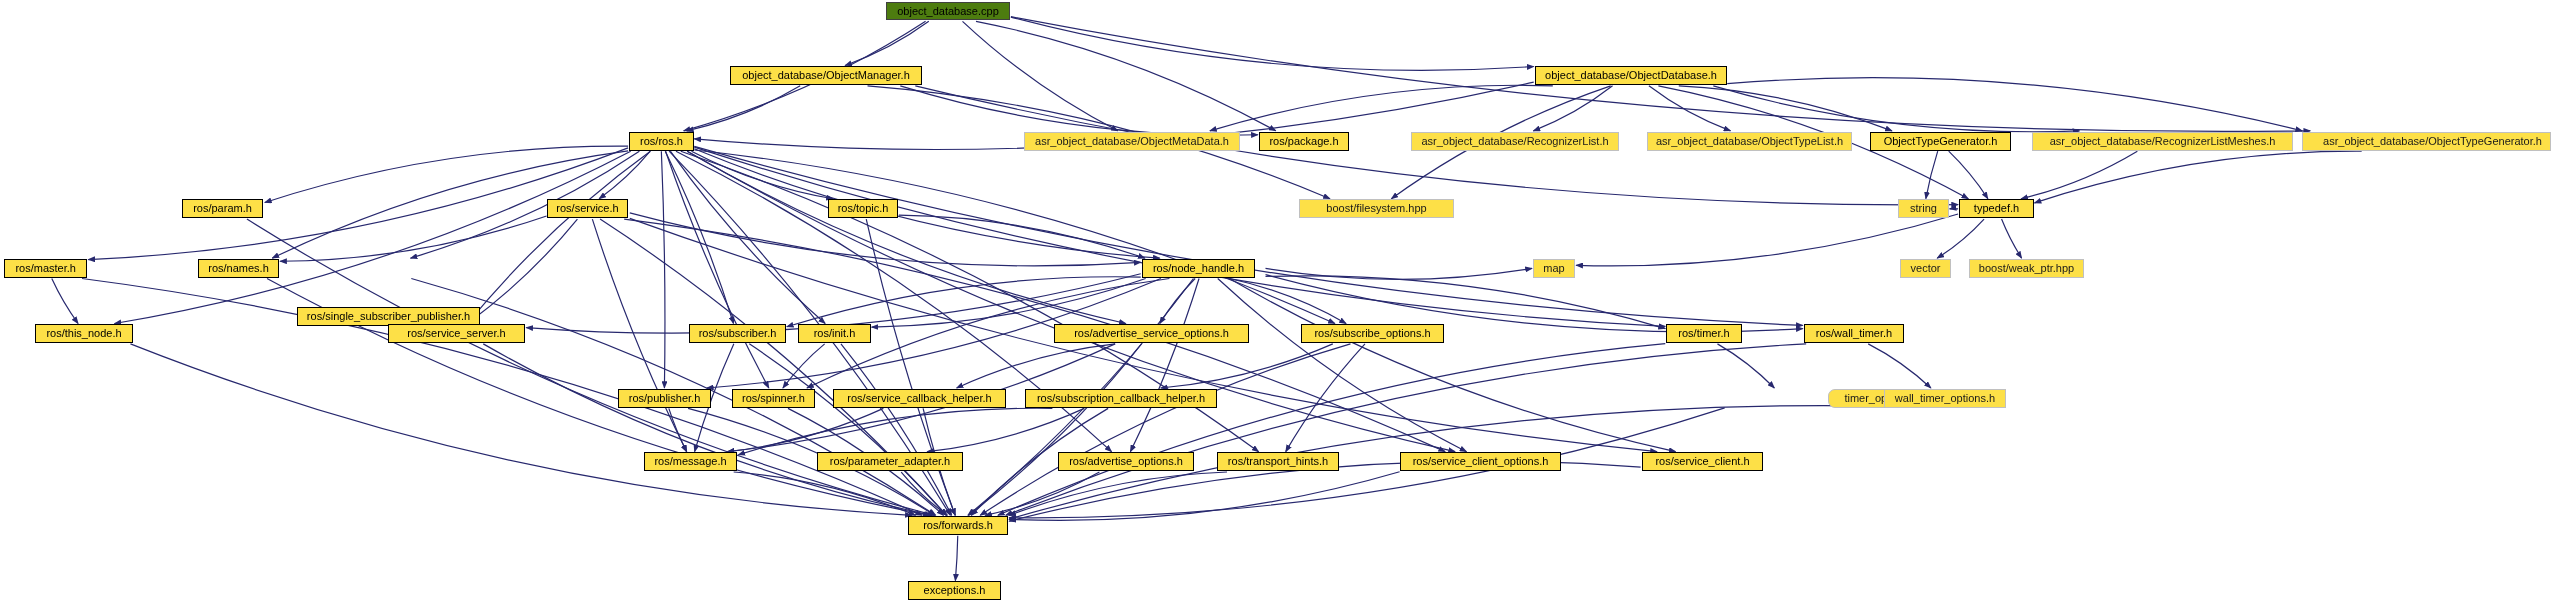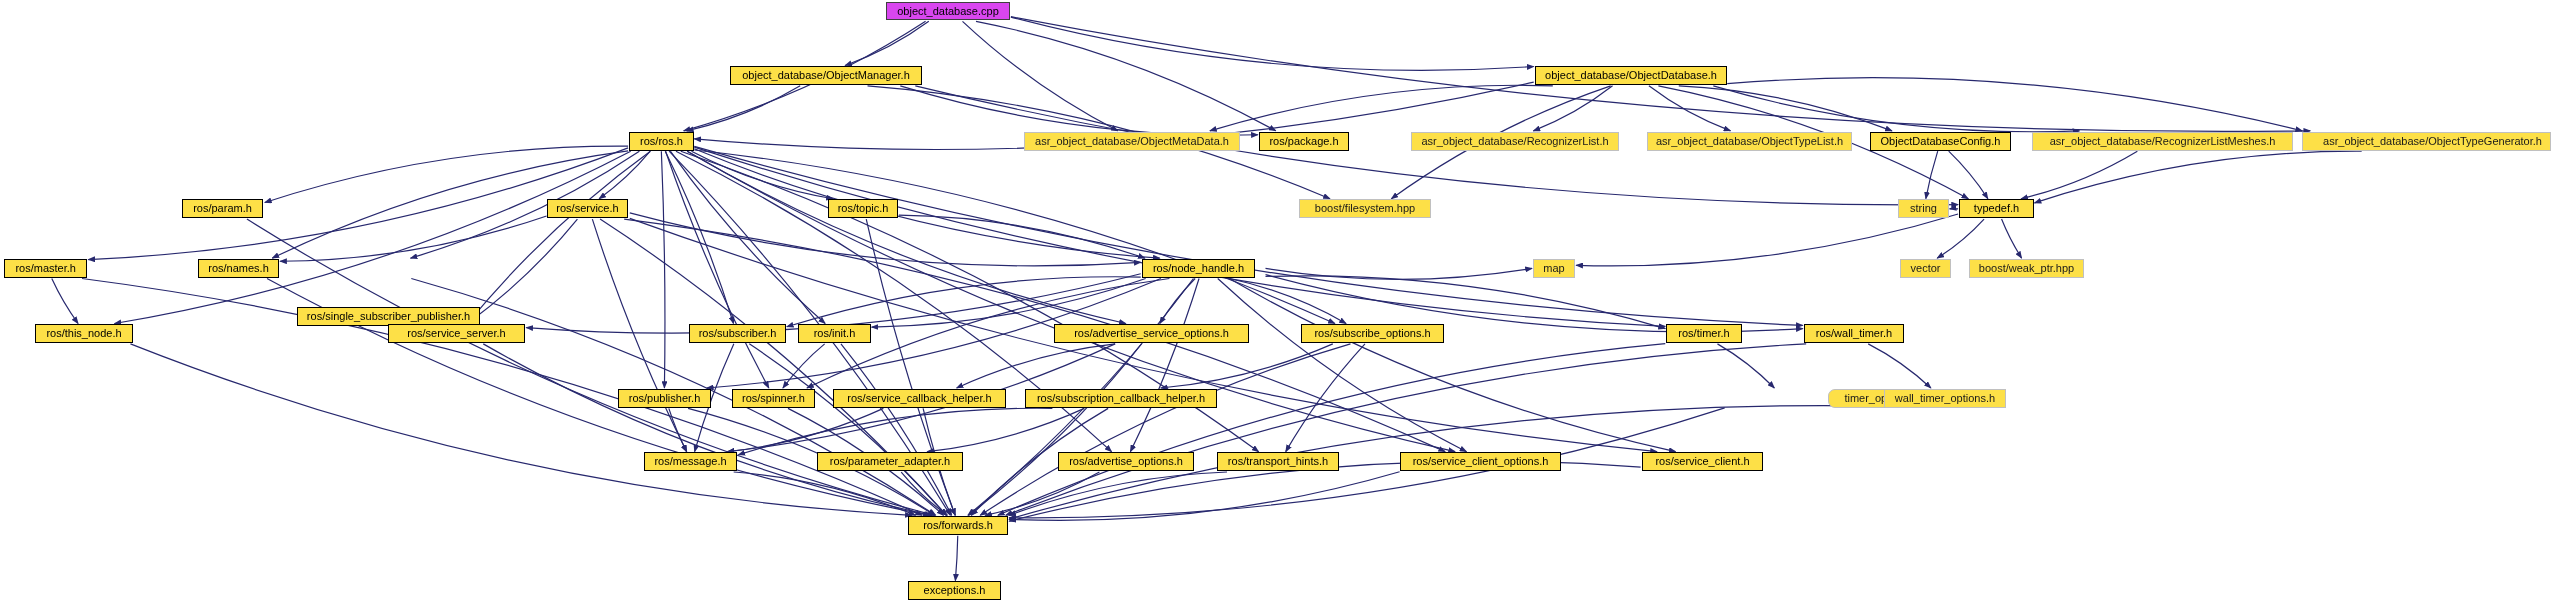--- a/index.html
+++ b/index.html
@@ -20,21 +20,21 @@
     text-align:center;
     white-space:nowrap;
     font-size:11px;
     color:#000000;
     background:#fde047;
     border:0.8px solid #000000;
     letter-spacing:0px;
     z-index:5;
   }
   .node.root{
-    background:#d946ef;
+    background:#4d7c0f;
     border:0.8px solid #404040;
   }
   .node.ext{
     border:0.8px solid #c0c0c0;
     color:#1a1a1a;
   }
   .node.strong{
     border:0.8px solid #000000;
   }
 </style>
@@ -162,27 +162,27 @@
   </svg>
   <div id="node-layer">
       <div class="node root" style="left: 886px; top: 1.7px; width: 124px;">object_database.cpp</div>
       <div class="node strong" style="left: 730px; top: 66px; width: 192px;">object_database/ObjectManager.h</div>
       <div class="node strong" style="left: 1535px; top: 66px; width: 192px;">object_database/ObjectDatabase.h</div>
       <div class="node strong" style="left: 629px; top: 132px; width: 65px;">ros/ros.h</div>
       <div class="node ext" style="left: 1024px; top: 132px; width: 216px;">asr_object_database/ObjectMetaData.h</div>
       <div class="node strong" style="left: 1259px; top: 132px; width: 90px;">ros/package.h</div>
       <div class="node ext" style="left: 1411px; top: 132px; width: 208px;">asr_object_database/RecognizerList.h</div>
       <div class="node ext" style="left: 1647px; top: 132px; width: 205px;">asr_object_database/ObjectTypeList.h</div>
-      <div class="node strong" style="left: 1870px; top: 132px; width: 141px;">ObjectDatabaseConfig.h</div>
+      <div class="node strong" style="left: 1870px; top: 132px; width: 141px;">ObjectTypeGenerator.h</div>
       <div class="node ext" style="left: 2032px; top: 132px; width: 261px;">asr_object_database/RecognizerListMeshes.h</div>
       <div class="node ext" style="left: 2302px; top: 132px; width: 249px; padding-left: 12px;">asr_object_database/ObjectTypeGenerator.h</div>
       <div class="node strong" style="left: 182px; top: 199px; width: 81px;">ros/param.h</div>
       <div class="node strong" style="left: 547px; top: 199px; width: 81px;">ros/service.h</div>
       <div class="node strong" style="left: 828px; top: 199px; width: 70px;">ros/topic.h</div>
-      <div class="node ext" style="left: 1299px; top: 199px; width: 132px;">boost/filesystem.hpp</div>
+      <div class="node ext" style="left: 1299px; top: 199px; width: 155px;">boost/filesystem.hpp</div>
       <div class="node ext" style="left: 1898px; top: 199px; width: 51px;">string</div>
       <div class="node strong" style="left: 1959px; top: 199px; width: 75px;">typedef.h</div>
       <div class="node strong" style="left: 4.2px; top: 259px; width: 83px;">ros/master.h</div>
       <div class="node strong" style="left: 198px; top: 259px; width: 81px;">ros/names.h</div>
       <div class="node strong" style="left: 297px; top: 259px; width: 183px; margin-top: 48px;">ros/single_subscriber_publisher.h</div>
       <div class="node strong" style="left: 1142px; top: 259px; width: 113px;">ros/node_handle.h</div>
       <div class="node ext" style="left: 1533px; top: 259px; width: 42px;">map</div>
       <div class="node ext" style="left: 1900px; top: 259px; width: 51px;">vector</div>
       <div class="node ext" style="left: 1969px; top: 259px; width: 115px;">boost/weak_ptr.hpp</div>
       <div class="node strong" style="left: 35px; top: 324px; width: 98px;">ros/this_node.h</div>

